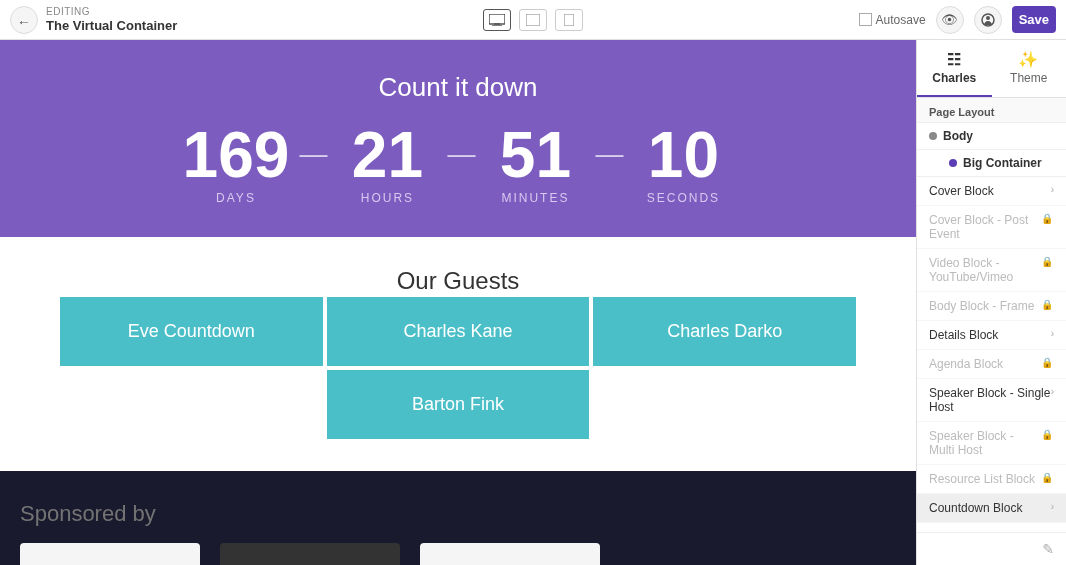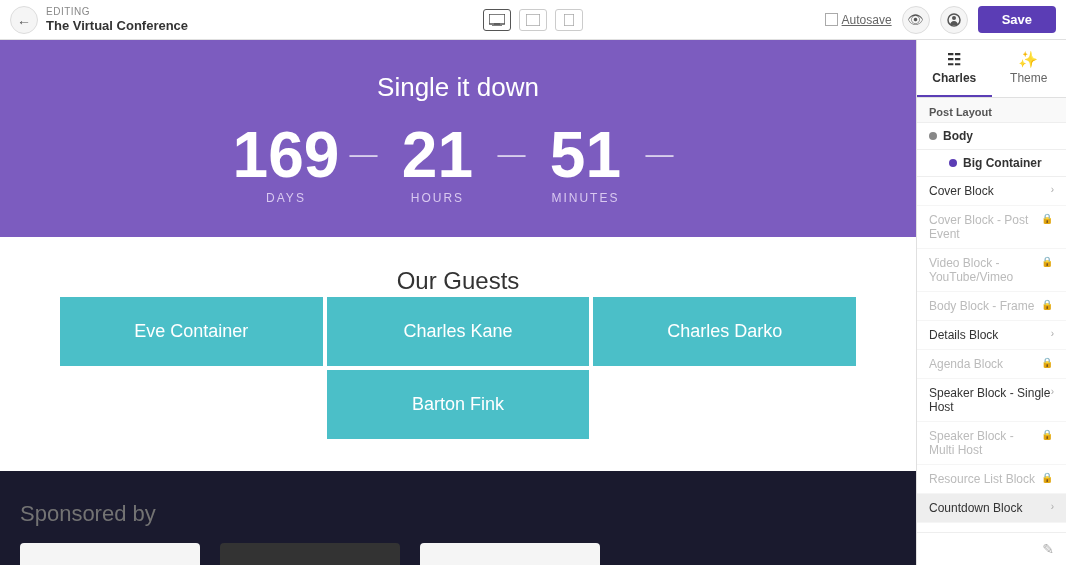--- a/index.html
+++ b/index.html
@@ -14,29 +14,29 @@
     .topbar-editing { font-size: 10px; color: #888; text-transform: uppercase; letter-spacing: 0.5px; }
     .topbar-title { font-size: 13px; font-weight: 600; color: #333; }
     .topbar-center { display: flex; align-items: center; gap: 8px; }
     .topbar-icon-btn {
       width: 28px; height: 22px; background: none; border: 1px solid #ccc;
       border-radius: 3px; cursor: pointer; display: flex; align-items: center; justify-content: center;
       font-size: 12px; color: #555;
     }
     .topbar-icon-btn.active { border-color: #555; }
     .topbar-right { display: flex; align-items: center; gap: 10px; flex: 1; justify-content: flex-end; }
-    .autosave-label { font-size: 12px; color: #666; display: flex; align-items: center; gap: 4px; text-decoration: underline; }
+    .autosave-label { font-size: 12px; color: #666; display: flex; align-items: center; gap: 4px; }
     .autosave-checkbox { width: 13px; height: 13px; border: 1px solid #aaa; }
     .topbar-icon-circle {
       width: 28px; height: 28px; border-radius: 50%; background: #f5f5f5; border: 1px solid #ddd;
       display: flex; align-items: center; justify-content: center; font-size: 13px; cursor: pointer; color: #555;
     }
     .save-btn {
       background: #5b3db5; color: #fff; border: none; border-radius: 4px;
-      padding: 6px 24px; font-size: 13px; font-weight: 600; cursor: pointer;
+      padding: 6px 7px; font-size: 13px; font-weight: 600; cursor: pointer;
     }
 
     
     .main-area { display: flex; flex: 1; overflow: hidden; }
 
     
     .canvas { flex: 1; overflow-y: auto; background: #e8e8e8; }
     .canvas-inner { }
 
     
@@ -98,21 +98,21 @@
     .panel-settings-icon { color: #aaa; font-size: 14px; cursor: pointer; }
   </style>
 </head>
 <body>
 
 <div class="topbar">
   <div class="topbar-left">
     <button class="topbar-icon-circle" style="border-radius:50%;font-size:14px;">←</button>
     <div style="display:flex;flex-direction:column;line-height:1.2;">
       <span class="topbar-editing">EDITING</span>
-      <span class="topbar-title">The Virtual Conference</span>
+      <span class="topbar-title">The Virtual Container</span>
     </div>
   </div>
   <div class="topbar-center">
     <button class="topbar-icon-btn active">
       <svg width="16" height="12" viewBox="0 0 16 12">
           <rect x="0" y="0" width="16" height="10" rx="1" fill="none" stroke="#555" stroke-width="1.5"></rect>
           <line x1="5" y1="10" x2="11" y2="10" stroke="#555" stroke-width="1.5"></line>
           <line x1="3" y1="12" x2="13" y2="12" stroke="#555" stroke-width="1.5"></line>
         </svg>
     </button>
@@ -143,45 +143,49 @@
     <button class="save-btn">Save</button>
   </div>
 </div>
 
 <div class="main-area">
 
   <div class="canvas">
     <div class="canvas-inner">
 
       <div class="countdown-block">
-        <div class="countdown-title">Single it down</div>
+        <div class="countdown-title">Count it down</div>
         <div class="countdown-numbers">
           <div class="countdown-unit">
             <div class="countdown-number">169</div>
             <div class="countdown-label">DAYS</div>
           </div>
           <div class="countdown-separator">—</div>
           <div class="countdown-unit">
             <div class="countdown-number">21</div>
             <div class="countdown-label">HOURS</div>
           </div>
           <div class="countdown-separator">—</div>
           <div class="countdown-unit">
             <div class="countdown-number">51</div>
             <div class="countdown-label">MINUTES</div>
           </div>
           <div class="countdown-separator">—</div>
+          <div class="countdown-unit">
+            <div class="countdown-number">10</div>
+            <div class="countdown-label">SECONDS</div>
+          </div>
         </div>
       </div>
 
       <div class="guests-block">
         <div class="guests-title">Our Guests</div>
         <div class="guests-grid">
           <div class="guests-row">
-            <div class="guest-card">Eve Container</div>
+            <div class="guest-card">Eve Countdown</div>
             <div class="guest-card">Charles Kane</div>
             <div class="guest-card">Charles Darko</div>
           </div>
           <div class="guests-row" style="justify-content:center;">
             <div class="guest-card" style="flex:0 0 33.33%;">Barton Fink</div>
           </div>
         </div>
       </div>
 
       <div class="sponsors-block">
@@ -207,21 +211,21 @@
       <div class="panel-tab active">
         <span class="panel-tab-icon">☷</span>
         <span>Charles</span>
       </div>
       <div class="panel-tab">
         <span class="panel-tab-icon">✨</span>
         <span>Theme</span>
       </div>
     </div>
     <div class="panel-content">
-      <div class="panel-section-header">Post Layout</div>
+      <div class="panel-section-header">Page Layout</div>
 
       <div class="panel-section-row">
         <span class="panel-dot" style="background:#888;"></span>
         <span>Body</span>
       </div>
 
       <div class="panel-section-row" style="padding-left:32px;">
         <span class="panel-dot" style="background:#5b3db5;"></span>
         <span>Big Container</span>
       </div>

